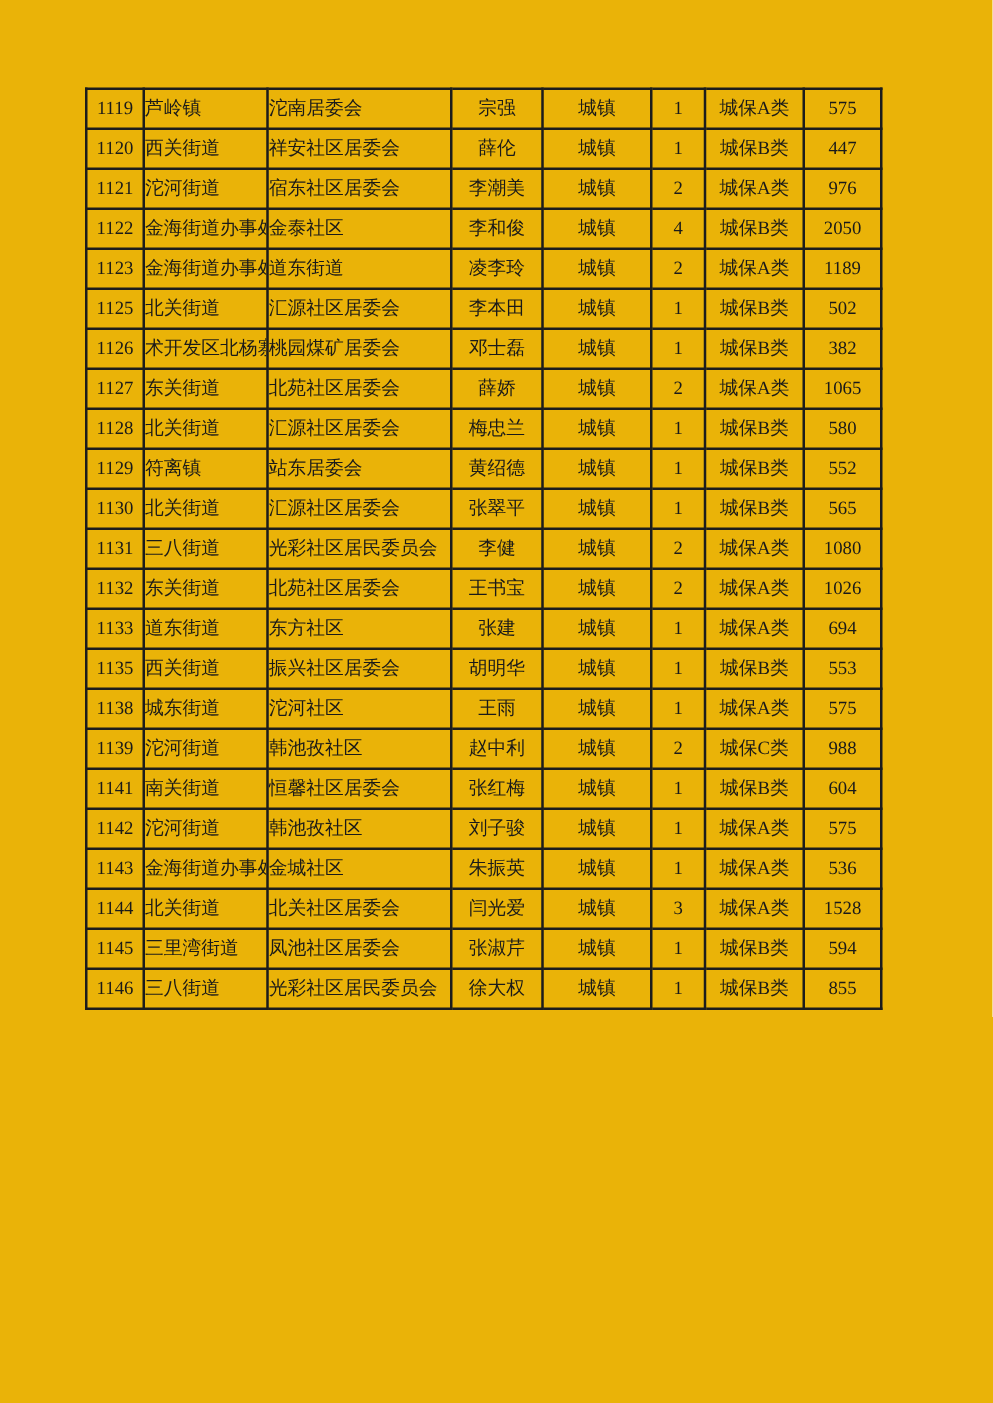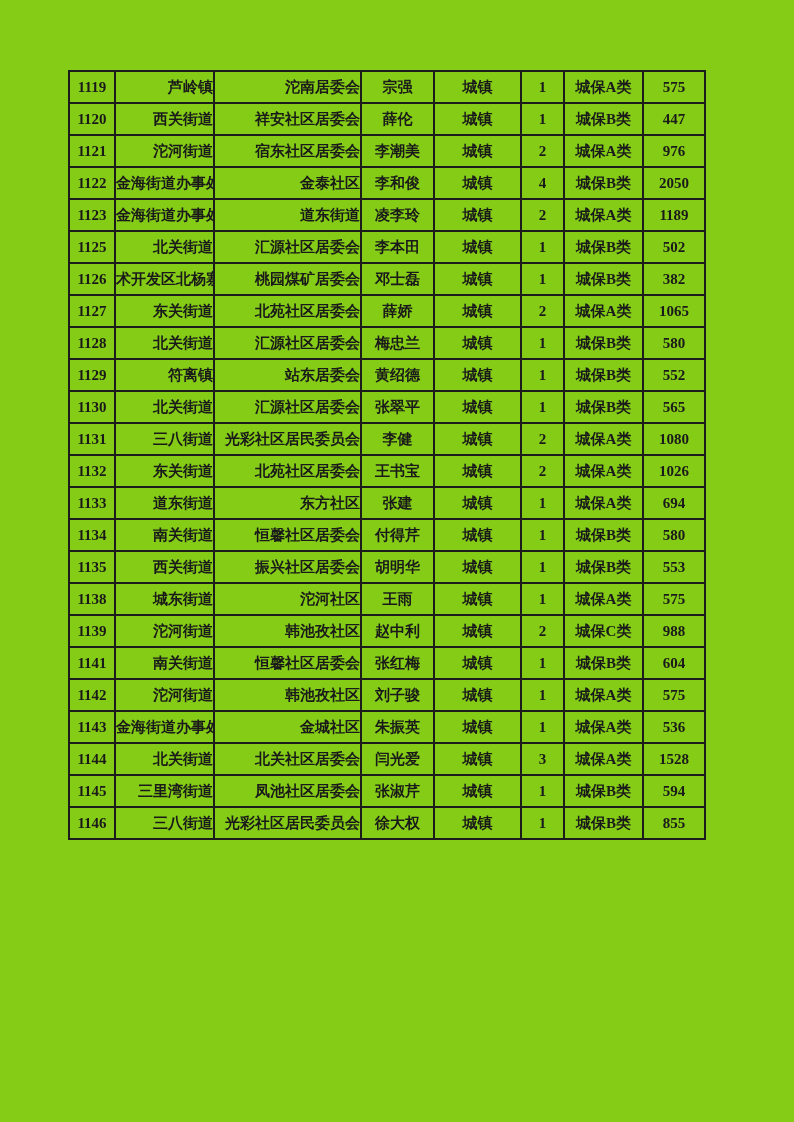--- a/index.html
+++ b/index.html
@@ -4,24 +4,23 @@
 <style>
   html, body {
     margin: 0;
     padding: 0;
     background: #ffffff;
   }
   .page {
     position: relative;
     width: 794px;
     height: 1122px;
-    background: #84cc16;
+    background: #eab308;
     overflow: hidden;
     font-family: "Liberation Serif", "DejaVu Serif", serif;
-    font-weight: bold;
   }
   table.grid {
     position: absolute;
     left: 68px;
     top: 70px;
     width: 636px;
     border-collapse: collapse;
     table-layout: fixed;
     color: #1a1a1a;
   }
@@ -31,21 +30,21 @@
     padding: 0;
     text-align: center;
     vertical-align: middle;
     font-size: 15px;
     line-height: 1;
     overflow: hidden;
   }
   td .nw {
     display: block;
     white-space: nowrap;
-    text-align: right;
+    text-align: left;
   }
   td.c0, td.c5, td.c7 { font-size: 16px; }
   col.w0 { width: 46px; }
   col.w1 { width: 99px; }
   col.w2 { width: 147px; }
   col.w3 { width: 73px; }
   col.w4 { width: 87px; }
   col.w5 { width: 43px; }
   col.w6 { width: 79px; }
   col.w7 { width: 62px; }
@@ -256,34 +255,20 @@
     <td class="c2">
             <span class="nw">东方社区</span>
           </td>
     <td class="c3">张建</td>
     <td class="c4">城镇</td>
     <td class="c5">1</td>
     <td class="c6">城保A类</td>
     <td class="c7">694</td>
   </tr>
         <tr>
-    <td class="c0">1134</td>
-    <td class="c1">
-            <span class="nw">南关街道</span>
-          </td>
-    <td class="c2">
-            <span class="nw">恒馨社区居委会</span>
-          </td>
-    <td class="c3">付得芹</td>
-    <td class="c4">城镇</td>
-    <td class="c5">1</td>
-    <td class="c6">城保B类</td>
-    <td class="c7">580</td>
-  </tr>
-        <tr>
     <td class="c0">1135</td>
     <td class="c1">
             <span class="nw">西关街道</span>
           </td>
     <td class="c2">
             <span class="nw">振兴社区居委会</span>
           </td>
     <td class="c3">胡明华</td>
     <td class="c4">城镇</td>
     <td class="c5">1</td>

